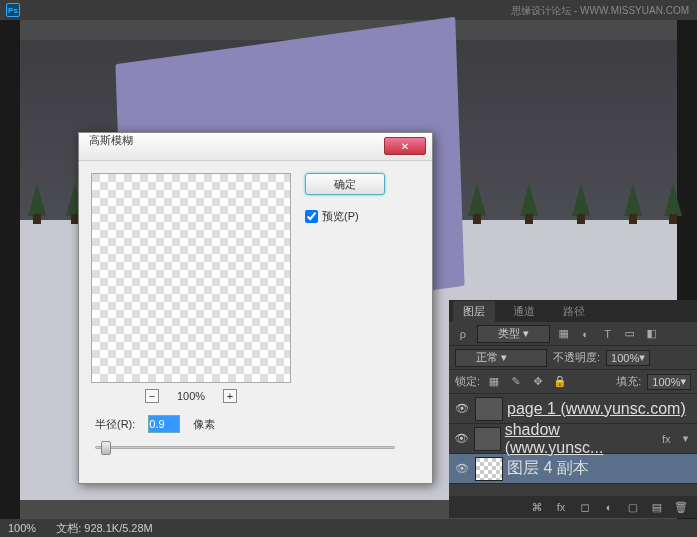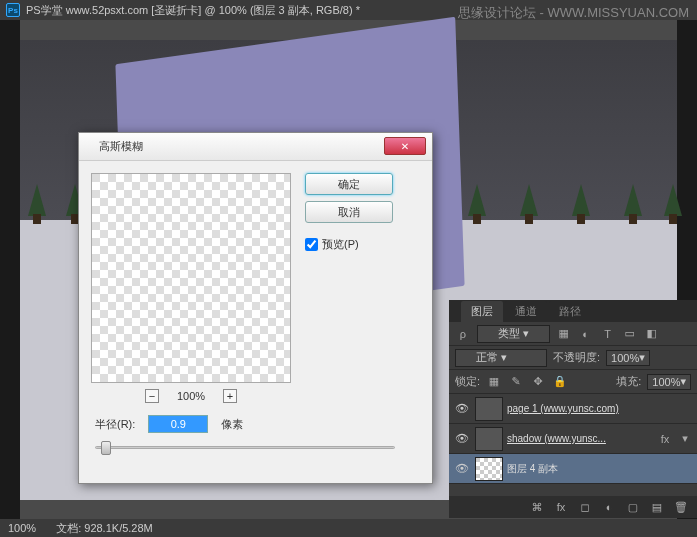--- a/index.html
+++ b/index.html
@@ -1,68 +1,67 @@
 <!DOCTYPE html>
 <html><head>
 <meta charset="utf-8">
 <style>
 *{margin:0;padding:0;box-sizing:border-box;font-family:"Microsoft YaHei",Arial,sans-serif;font-size:11px;user-select:none}
 body{background:#1a1a1a;width:697px;height:537px;overflow:hidden;position:relative}
 .titlebar{height:20px;background:#3a3a3a;color:#ccc;display:flex;align-items:center;padding:0 6px;font-size:11px}
 .ps-icon{width:14px;height:14px;background:#0c4a6e;border:1px solid #31a8ff;border-radius:2px;margin-right:6px;display:flex;align-items:center;justify-content:center;color:#31a8ff;font-size:8px;font-weight:bold}
-.watermark{position:absolute;right:8px;top:4px;color:#888;font-size:13px}
+.watermark{position:absolute;right:8px;top:4px;color:#888;font-size:10px}
 .canvas-area{position:absolute;top:20px;left:20px;right:20px;bottom:18px;background:#4a4a4a}
 .scene{position:absolute;top:20px;left:0;right:0;height:260px;background:linear-gradient(#3d3d42,#52525a)}
 .snow{position:absolute;top:200px;left:0;right:0;height:280px;background:#c8c8d0}
 .tree{position:absolute;width:30px;height:44px;top:164px}
 .tree::before{content:"";position:absolute;left:6px;top:0;width:18px;height:32px;background:#2d4a2d;clip-path:polygon(50% 0,100% 100%,0 100%)}
 .tree::after{content:"";position:absolute;left:11px;top:30px;width:8px;height:10px;background:#3a2a1a}
 .card{position:absolute;top:20px;left:100px;width:340px;height:270px;background:#8a87b8;transform:skewY(-6deg) rotate(-2deg);border-radius:2px}
 .dialog{position:absolute;top:132px;left:78px;width:355px;height:352px;background:#f0f0f0;border:1px solid #888;box-shadow:2px 2px 10px rgba(0,0,0,.5)}
-.dlg-title{height:28px;background:linear-gradient(#fdfdfd,#e8e8e8);border-bottom:1px solid #ccc;display:flex;align-items:center;padding-left:20px;color:#333;position:relative}
+.dlg-title{height:28px;background:linear-gradient(#fdfdfd,#e8e8e8);border-bottom:1px solid #ccc;display:flex;padding-left:10px;color:#333;position:relative}
 .dlg-close{position:absolute;right:6px;top:4px;width:42px;height:18px;background:linear-gradient(#e79,#c34);border:1px solid #933;border-radius:2px;display:flex;align-items:center;justify-content:center;color:#fff;font-size:10px;cursor:pointer}
 .dlg-body{padding:12px;display:flex;gap:14px}
 .preview-box{width:200px;height:210px;background:#fff;border:1px solid #aaa;background-image:repeating-conic-gradient(#fff 0 25%,#ddd 0 50%);background-size:16px 16px}
 .zoom-row{display:flex;align-items:center;justify-content:center;gap:18px;margin-top:6px;color:#333}
 .zoom-btn{width:14px;height:14px;border:1px solid #888;background:#f8f8f8;display:flex;align-items:center;justify-content:center;font-size:11px;cursor:pointer}
 .dlg-right{display:flex;flex-direction:column;gap:6px}
-.dlg-btn{width:88px;height:22px;background:linear-gradient(#fefefe,#e2e2e2);border:1px solid #8aa;border-radius:3px;cursor:pointer;color:#333}
+.dlg-btn{width:80px;height:22px;background:linear-gradient(#fefefe,#e2e2e2);border:1px solid #8aa;border-radius:3px;cursor:pointer;color:#333}
 .dlg-btn.primary{border:1px solid #5ab;box-shadow:0 0 3px #5cf}
 .chk-row{display:flex;align-items:center;gap:4px;margin-top:8px;color:#333}
 .radius-row{position:absolute;bottom:50px;left:16px;display:flex;align-items:center;gap:13px;color:#333}
-.radius-input{width:60px;height:18px;border:1px solid #7aa;background:#fff;color:#000;text-align:center}
+.radius-input{width:32px;height:18px;border:1px solid #7aa;background:#fff;color:#000;text-align:left}
 .radius-input::selection{background:#3399ff;color:#fff}
 .slider{position:absolute;bottom:28px;left:16px;width:300px;height:16px}
 .slider-track{position:absolute;top:7px;width:100%;height:3px;background:#ccc;border:1px solid #aaa;border-radius:2px}
 .slider-thumb{position:absolute;top:2px;left:6px;width:10px;height:14px;background:linear-gradient(#eee,#bbb);border:1px solid #888;border-radius:2px;cursor:pointer}
 .panels{position:absolute;right:0;top:300px;width:248px;height:218px;background:#3c3c3c;color:#ccc}
-.panel-tabs{height:22px;background:#2a2a2a;display:flex;align-items:flex-end;padding-left:12px;gap:2px}
+.panel-tabs{height:22px;background:#2a2a2a;display:flex;align-items:flex-end;padding-left:4px;gap:8px}
 .tab{padding:3px 10px;background:#3c3c3c;color:#ccc;border-radius:2px 2px 0 0;cursor:pointer;font-size:11px}
 .tab.inactive{background:#2a2a2a;color:#888}
 .panel-row{height:24px;display:flex;align-items:center;padding:0 6px;gap:6px;border-bottom:1px solid #2a2a2a}
 .panel-row select,.panel-row .sel{background:#474747;color:#ccc;border:1px solid #222;height:18px;padding:0 20px;font-size:11px}
 .icon-sm{width:16px;height:16px;display:flex;align-items:center;justify-content:center;color:#aaa;font-size:11px}
 .layer-list{background:#3c3c3c}
 .layer-row{height:30px;display:flex;align-items:center;gap:4px;padding:0 4px;border-bottom:1px solid #2a2a2a}
 .layer-row.selected{background:#5a6f8a}
 .eye{width:18px;height:18px;display:flex;align-items:center;justify-content:center;color:#ccc;cursor:pointer}
 .thumb{width:28px;height:24px;background:#555;border:1px solid #222}
 .thumb.checker{background-image:repeating-conic-gradient(#fff 0 25%,#ccc 0 50%);background-size:8px 8px}
-.layer-name{color:#ddd;font-size:10px;text-decoration:underline;cursor:pointer}
+.layer-name{color:#ddd;font-size:16px;text-decoration:underline;cursor:pointer}
 .panel-footer{position:absolute;bottom:0;height:22px;width:100%;background:#2e2e2e;display:flex;align-items:center;justify-content:flex-end;gap:8px;padding:0 8px;color:#888}
 .statusbar{position:absolute;bottom:0;left:0;right:0;height:18px;background:#3a3a3a;color:#ccc;display:flex;align-items:center;padding:0 8px;gap:20px;font-size:11px}
 .lbl{color:#bbb}
 .val-box{background:#474747;border:1px solid #222;padding:0 4px;height:16px;display:flex;align-items:center}
 </style>
 </head>
 <body>
 
 <div class="titlebar">
   <span class="ps-icon">Ps</span>
-  <span>PS学堂  www.52psxt.com [圣诞折卡] @ 100% (图层 3 副本, RGB/8) *</span>
 </div>
 <div class="watermark">思缘设计论坛 - WWW.MISSYUAN.COM</div>
 
 <div class="canvas-area">
   <div class="scene"></div>
   <div class="snow"></div>
   <div class="tree" style="left:2px"></div>
   <div class="tree" style="left:40px"></div>
   <div class="tree" style="left:442px"></div>
   <div class="tree" style="left:494px"></div>
@@ -81,21 +80,20 @@
     <div>
       <div class="preview-box"></div>
       <div class="zoom-row">
         <div class="zoom-btn">−</div>
         <span>100%</span>
         <div class="zoom-btn">+</div>
       </div>
     </div>
     <div class="dlg-right">
       <button class="dlg-btn primary">确定</button>
-      <button class="dlg-btn">取消</button>
       <label class="chk-row">
         <input type="checkbox" checked="" style="">
         <span>预览(P)</span>
       </label>
     </div>
   </div>
   <div class="radius-row">
     <span>半径(R):</span>
     <input class="radius-input" style="background: rgb(51, 153, 255); color: rgb(255, 255, 255);" value="0.9">
     <span>像素</span>

